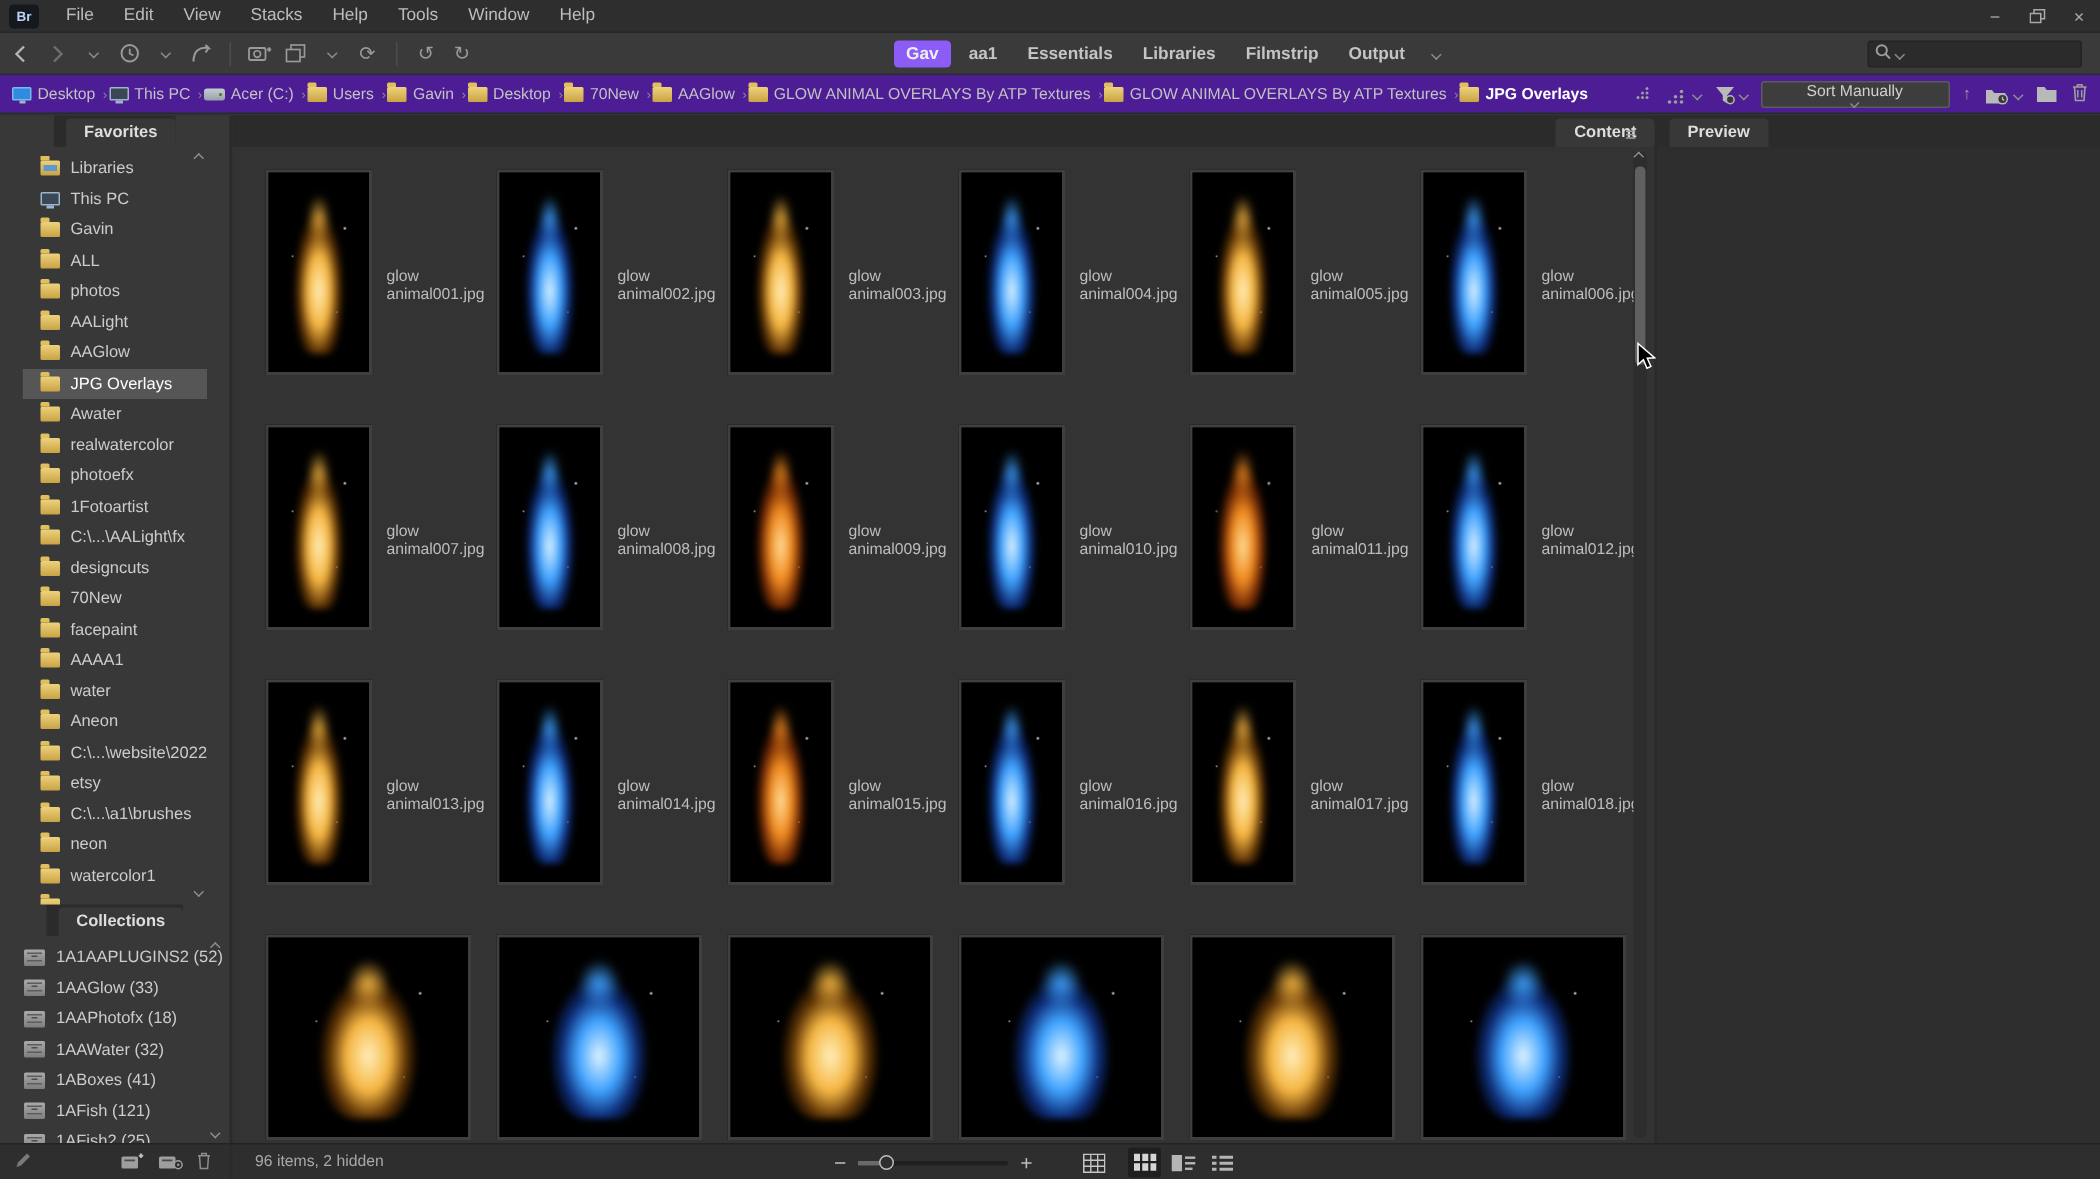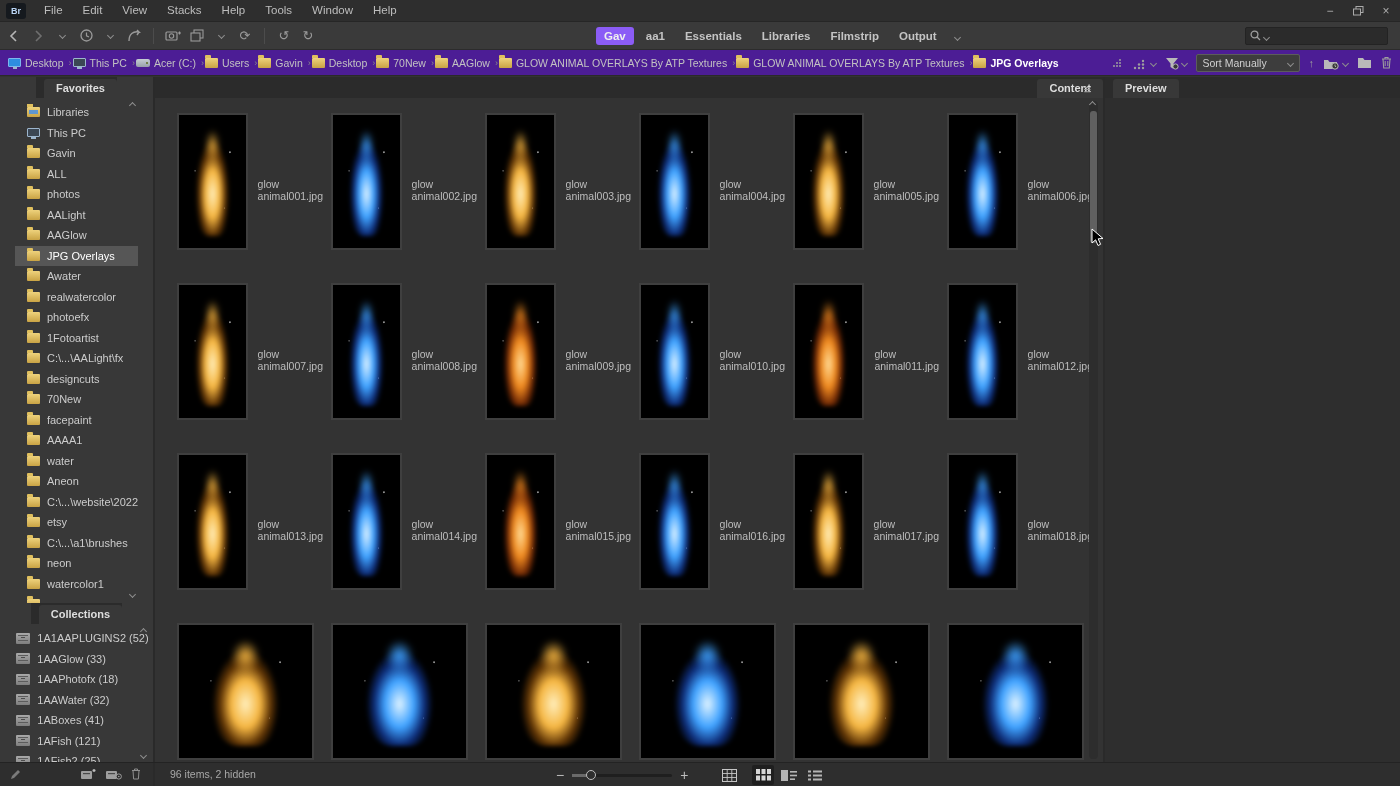--- a/index.html
+++ b/index.html
@@ -30,22 +30,22 @@
                border:1px solid #232323; border-radius:2px; display:flex; align-items:center; padding:0 4px; gap:3px; }
   .searchbox input { flex:1; background:transparent; border:none; outline:none; color:#ddd; font-size:11px; width:90px; }
 
   
   .pathbar { position:relative; height:26px; background:#4c1d95; border-bottom:1px solid #2a2a2a; display:flex; align-items:center; padding-left:8px; }
   .crumbs { display:flex; align-items:center; gap:5px; }
   .crumb { display:flex; align-items:center; gap:4px; color:#c2c2c2; font-size:10.5px; white-space:nowrap; }
   .crumb.last .crumb-label { color:#fff; font-weight:700; }
   .crumb-sep { color:#8a8a8a; font-size:9px; margin:0 1px; }
   .path-right { position:absolute; right:8px; top:0; height:26px; display:flex; align-items:center; gap:9px; }
-  .sort-select { width:104px; height:18px; background:#3d3d3d; border:1px solid #5c5c5c; border-radius:2px;
-                 display:flex; align-items:center; justify-content:space-between; padding:0 6px; color:#cfcfcf; font-size:10.5px; }
+  .sort-select { width:126px; height:18px; background:#3d3d3d; border:1px solid #5c5c5c; border-radius:2px;
+                 display:flex; align-items:center; justify-content:space-between; padding:0 6px; color:#cfcfcf; font-size:10.5px;flex-direction:column; }
   .glyph { color:#9e9e9e; }
 
   
   .folder-ico { width:13px; height:10px; background:linear-gradient(#eed27c,#c9a344); border-radius:1px; position:relative; flex:none; }
   .folder-ico::before { content:""; position:absolute; top:-3px; left:0; width:6px; height:3px; background:#e0c express; background:#e0c05e; border-radius:1px 1px 0 0; }
   .lib-ico { width:13px; height:10px; background:linear-gradient(#eed27c,#c9a344); border-radius:1px; position:relative; flex:none; }
   .lib-ico::before { content:""; position:absolute; top:-3px; left:0; width:6px; height:3px; background:#e0c05e; }
   .lib-ico::after { content:""; position:absolute; left:2px; top:3px; right:2px; height:4px; background:#5f97d0; }
   .pc-ico { width:13px; height:9px; border:1px solid #9db6ce; background:#3b4754; border-radius:1px; position:relative; flex:none; }
   .pc-ico::after { content:""; position:absolute; left:3px; bottom:-3px; width:5px; height:2px; background:#9db6ce; }

